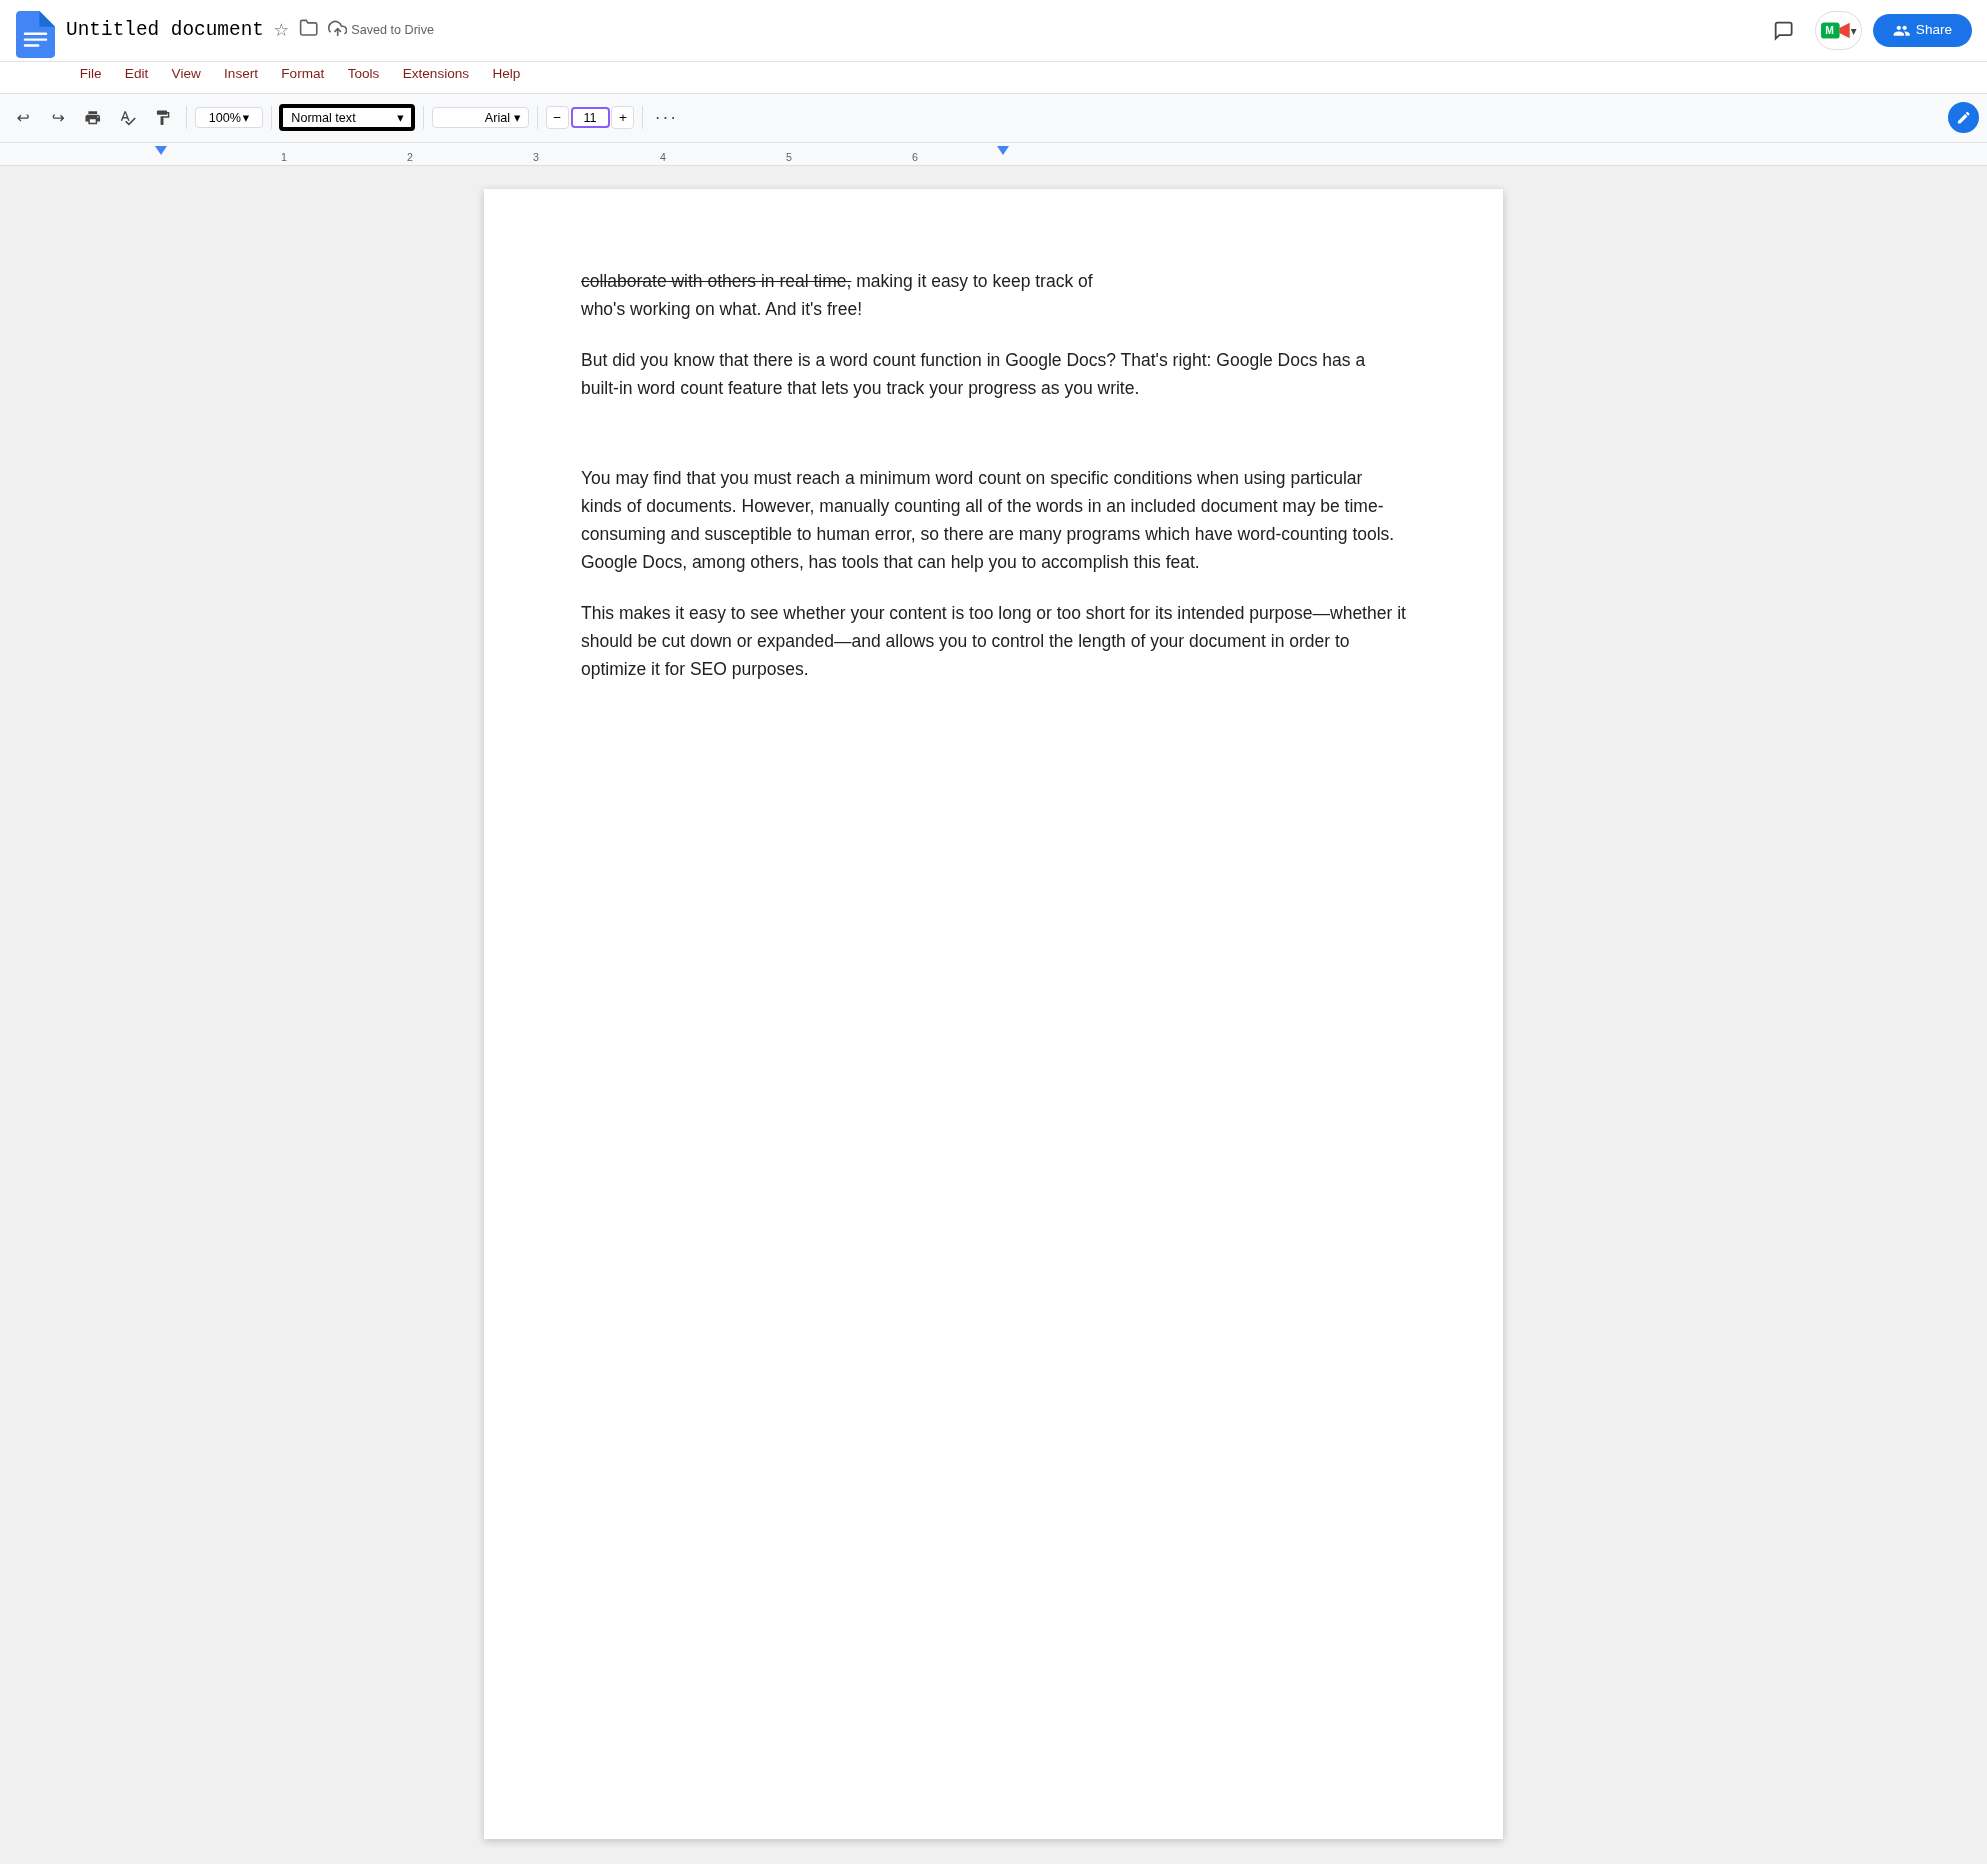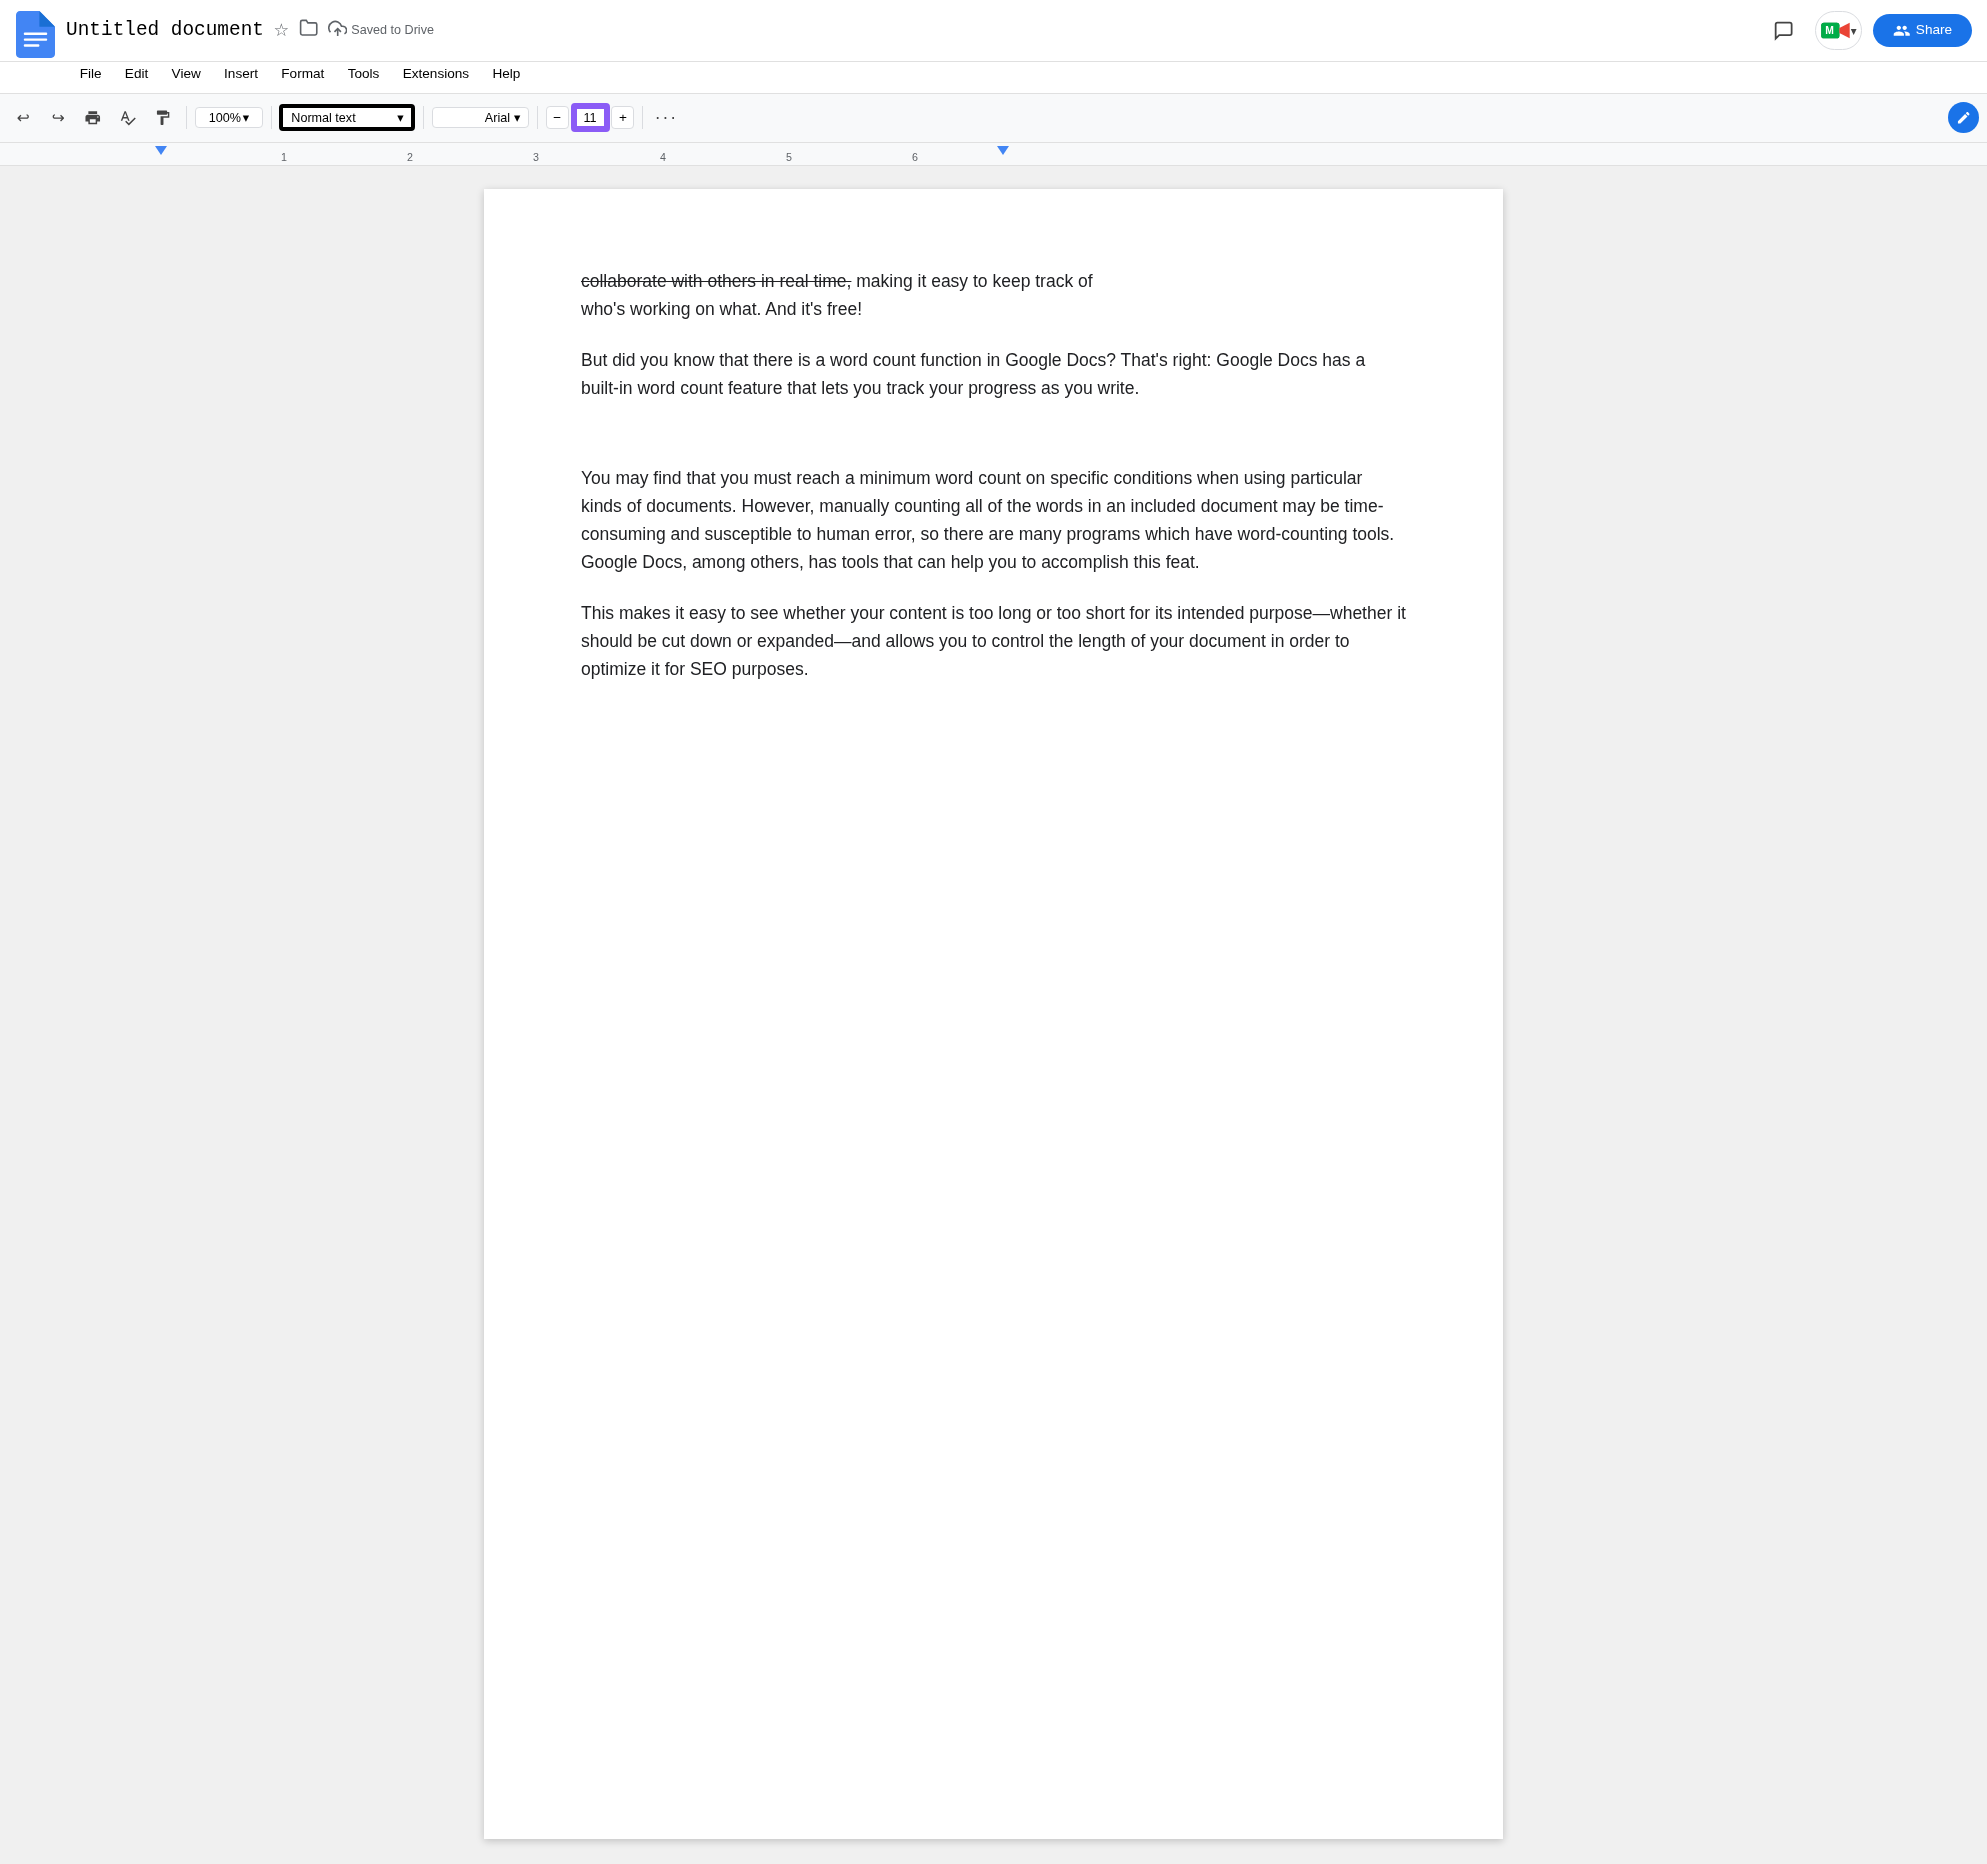--- a/index.html
+++ b/index.html
@@ -97,21 +97,21 @@
     
     .menu-bar {
       background: white;
       display: flex;
       align-items: center;
       padding: 0 15.5px 7.8px 70px;
       gap: 3.9px;
     }
     .menu-item {
       font-size: 13.6px;
-      color: #000000;
+      color: #7f1d1d;
       padding: 3.9px 9.7px;
       border-radius: 3.9px;
       cursor: pointer;
     }
 
     
     .toolbar {
       background: #f8f9fa;
       display: flex;
       align-items: center;
@@ -179,21 +179,21 @@
       min-width: 97px;
       justify-content: flex-end;
     }
     .font-size-control {
       display: flex;
       align-items: center;
       gap: 1.9px;
     }
     .font-size-input {
       width: 39px;
-      border: 6px solid #8b5cf6;
+      border: 2px solid #8b5cf6;
       border-radius: 3.9px;
       padding: 1.9px 3.9px;
       font-size: 12.6px;
       text-align: center;
       background: white;
     }
     .size-btn {
       width: 23px;
       height: 23px;
       border: 1px solid #dadce0;

